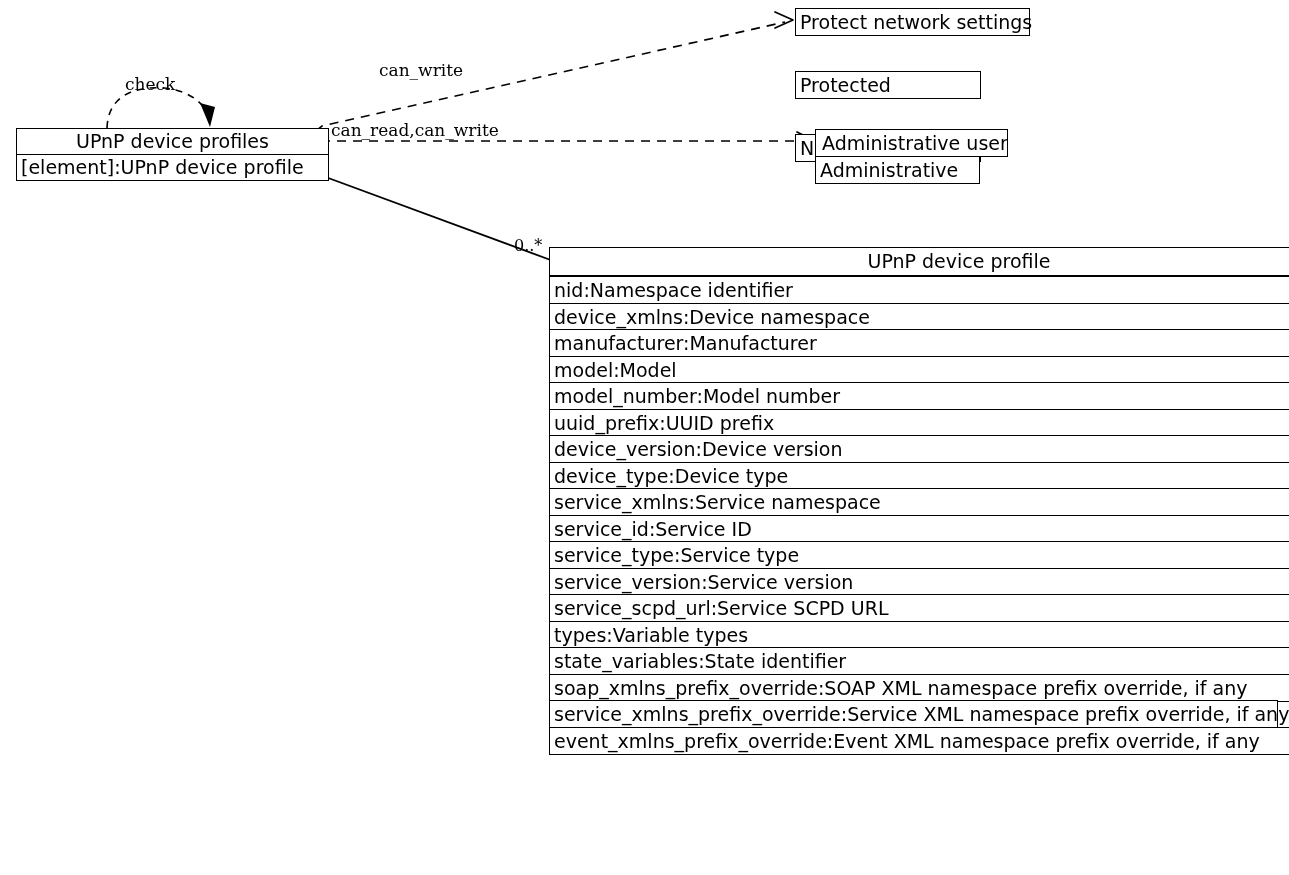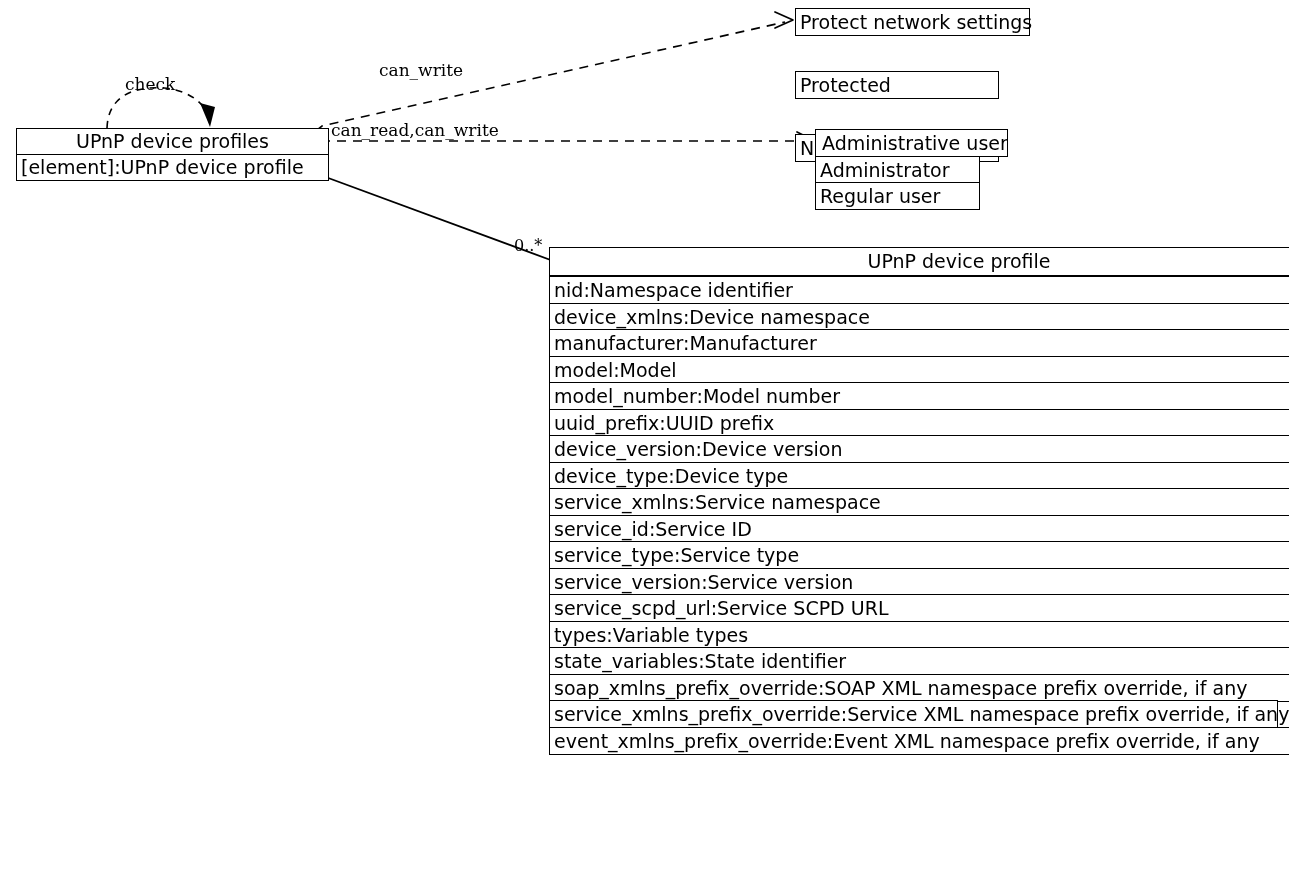--- a/index.html
+++ b/index.html
@@ -73,21 +73,21 @@
   .uml-row.title   { text-align: center; }
   .uml-row.attr    { text-align: left; }
 
   
   #box-profiles { left: 16px; top: 128px; width: 313px; }
   #box-profiles .uml-row { height: 27px; line-height: 25px; }
 
   
   #box-protect { left: 795px; top: 8px; width: 235px; }
   #box-protect .title { width: 235px; }
-  #box-protect .attr  { width: 204px; margin-top: 35px; }
+  #box-protect .attr  { width: 186px; margin-top: 35px; }
 
   
   #box-admin { left: 815px; top: 129px; width: 193px; }
   #box-admin .title { width: 193px; padding-left: 6px; }
   #box-admin .attr  { width: 165px; }
 
   
   #box-devprofile { left: 549px; top: 247px; width: 820px; }
   #box-devprofile .uml-row { height: 28px; line-height: 26px; }
   #box-devprofile .title { height: 29px; line-height: 27px; }
@@ -131,22 +131,21 @@
   </div>
 
   <div class="uml-box" id="box-protect">
     <div class="uml-row title">Protect network settings</div>
     <div class="uml-row attr">Protected</div>
     <div class="uml-row attr">Not protected</div>
   </div>
 
   <div class="uml-box" id="box-admin">
     <div class="uml-row title">Administrative user</div>
-    <div class="uml-row attr">Administrator</div>
-    <div class="uml-row attr">Regular user</div>
+    <div class="uml-row attr">Administrative</div>
   </div>
 
   <div class="uml-box" id="box-devprofile">
     <div class="uml-row title">UPnP device profile</div>
     <div id="devprofile-attrs">
         <div class="uml-row attr">nid:Namespace identifier</div>
         <div class="uml-row attr">device_xmlns:Device namespace</div>
         <div class="uml-row attr">manufacturer:Manufacturer</div>
         <div class="uml-row attr">model:Model</div>
         <div class="uml-row attr">model_number:Model number</div>

